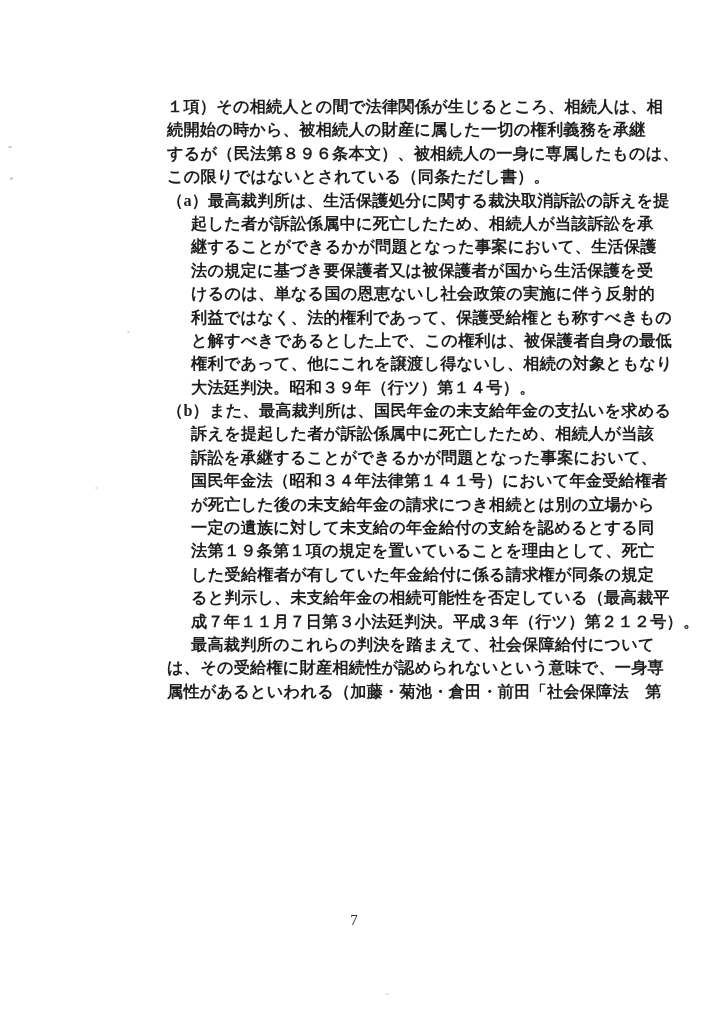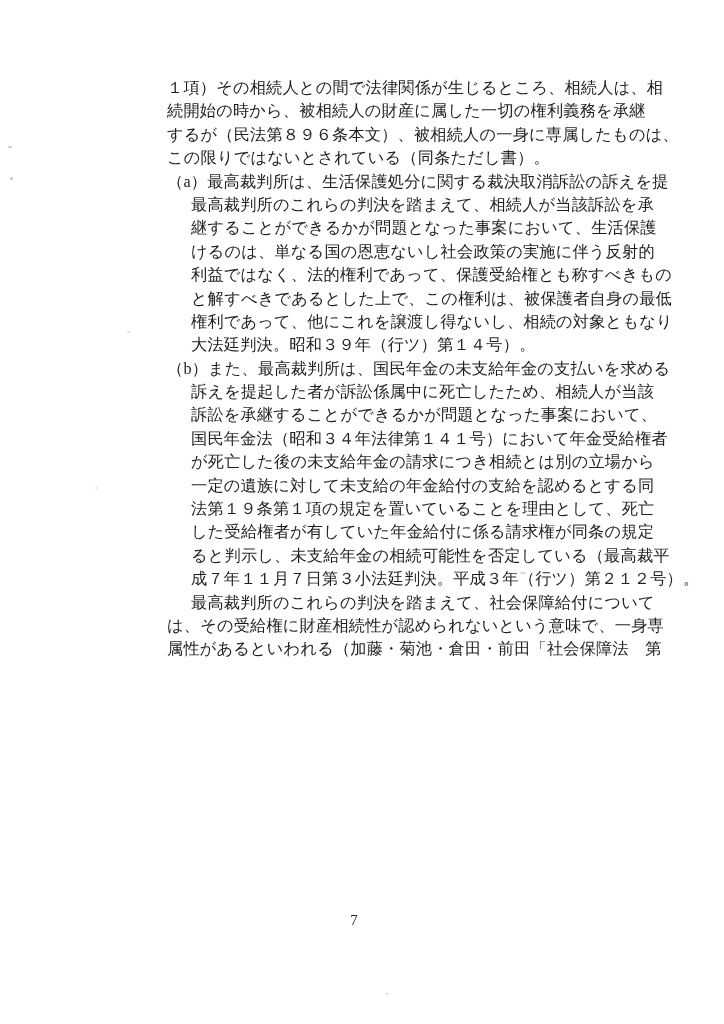--- a/index.html
+++ b/index.html
@@ -12,24 +12,25 @@
     width: 724px;
     height: 1024px;
     background: #ffffff;
     overflow: hidden;
     font-family: "Liberation Serif", "DejaVu Serif", serif;
     color: #1e1e1e;
   }
   .text-block {
     position: absolute;
     left: 167px;
-    top: 77px;
+    top: 96px;
     width: 488px;
     font-size: 16.2px;
     letter-spacing: 0.2px;
+    font-weight: bold;
   }
   .para { margin: 0; padding: 0; }
   .line {
     margin: 0;
     padding: 0;
     height: 23.4px;
     line-height: 23.4px;
     white-space: nowrap;
   }
   
@@ -78,22 +79,23 @@
     <section class="para para-continuation">
       <p class="line first">１項）その相続人との間で法律関係が生じるところ、相続人は、相</p>
       <p class="line">続開始の時から、被相続人の財産に属した一切の権利義務を承継</p>
       <p class="line">するが（民法第８９６条本文）、被相続人の一身に専属したものは、</p>
       <p class="line">この限りではないとされている（同条ただし書）。</p>
     </section>
 
 
     <section class="para para-item">
       <p class="line first">（a）最高裁判所は、生活保護処分に関する裁決取消訴訟の訴えを提</p>
-      <p class="line">最高裁判所のこれらの判決を踏まえて、相続人が当該訴訟を承</p>
+      <p class="line">起した者が訴訟係属中に死亡したため、相続人が当該訴訟を承</p>
       <p class="line">継することができるかが問題となった事案において、生活保護</p>
+      <p class="line">法の規定に基づき要保護者又は被保護者が国から生活保護を受</p>
       <p class="line">けるのは、単なる国の恩恵ないし社会政策の実施に伴う反射的</p>
       <p class="line">利益ではなく、法的権利であって、保護受給権とも称すべきもの</p>
       <p class="line">と解すべきであるとした上で、この権利は、被保護者自身の最低</p>
       <p class="line">権利であって、他にこれを譲渡し得ないし、相続の対象ともなり</p>
       <p class="line">大法廷判決。昭和３９年（行ツ）第１４号）。</p>
     </section>
 
     <section class="para para-item">
       <p class="line first">（b）また、最高裁判所は、国民年金の未支給年金の支払いを求める</p>
       <p class="line">訴えを提起した者が訴訟係属中に死亡したため、相続人が当該</p>

